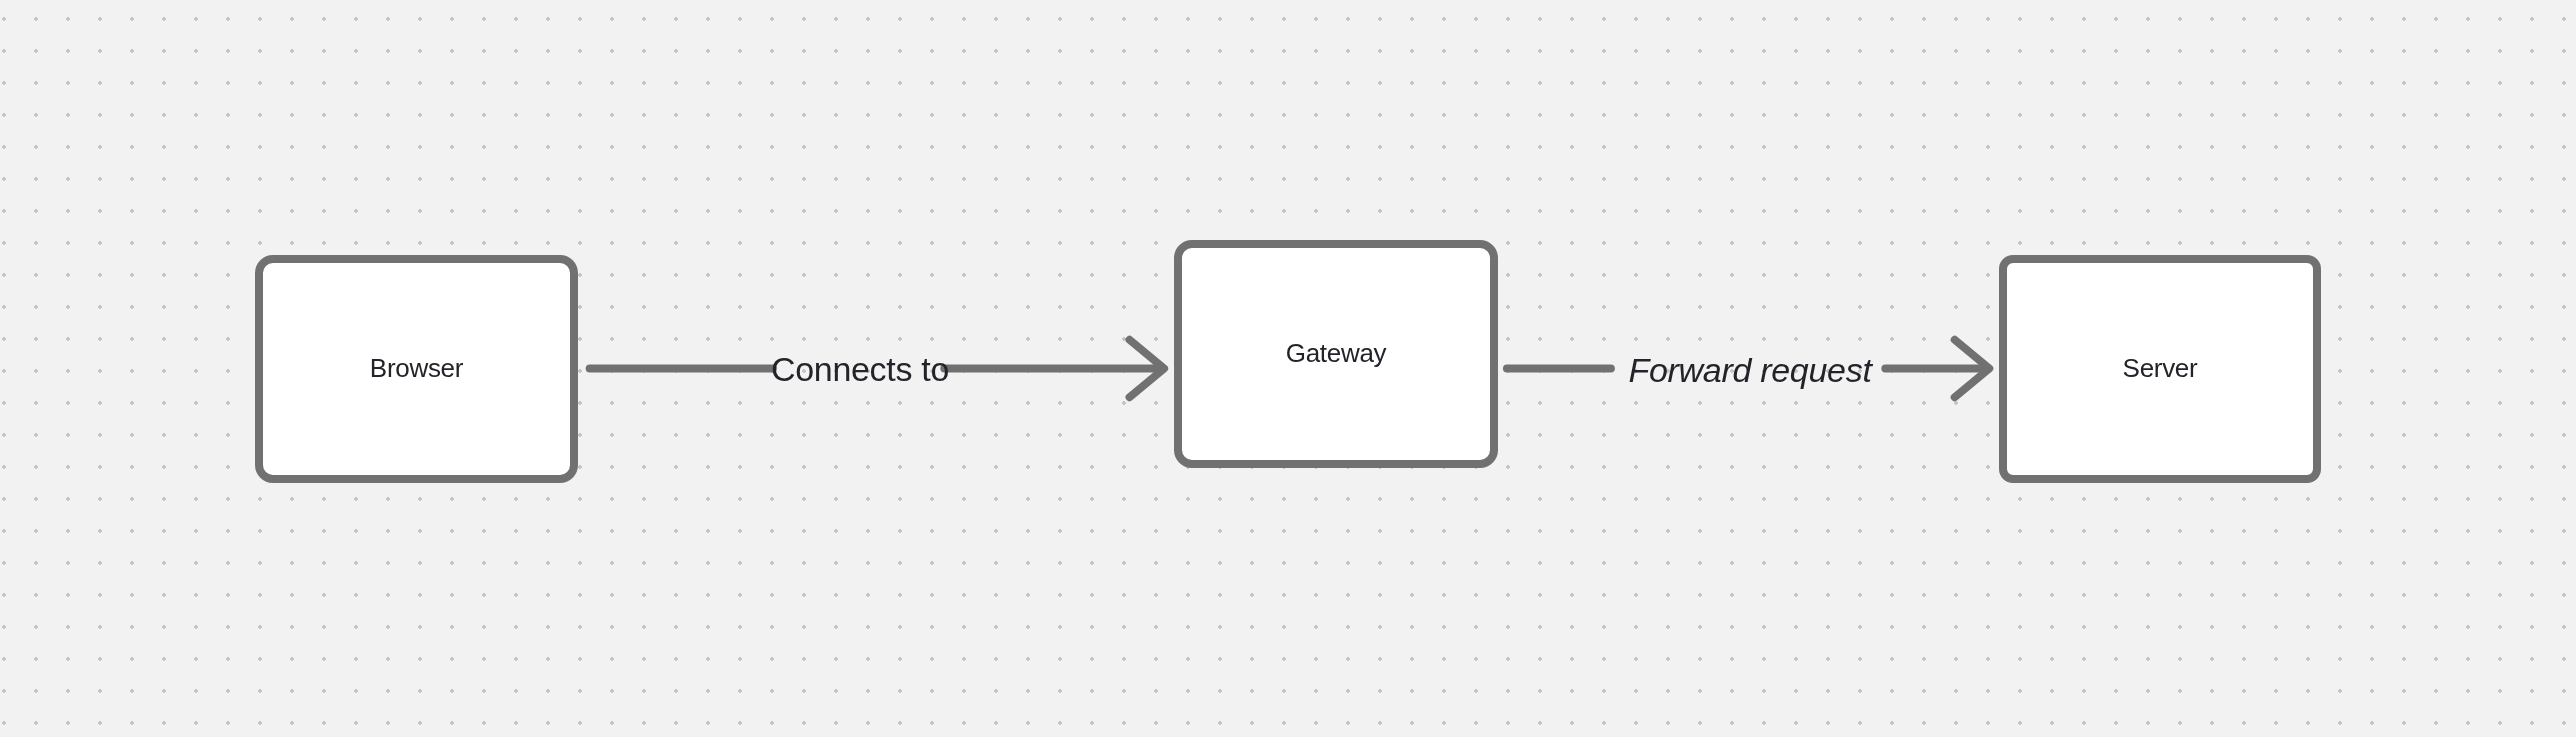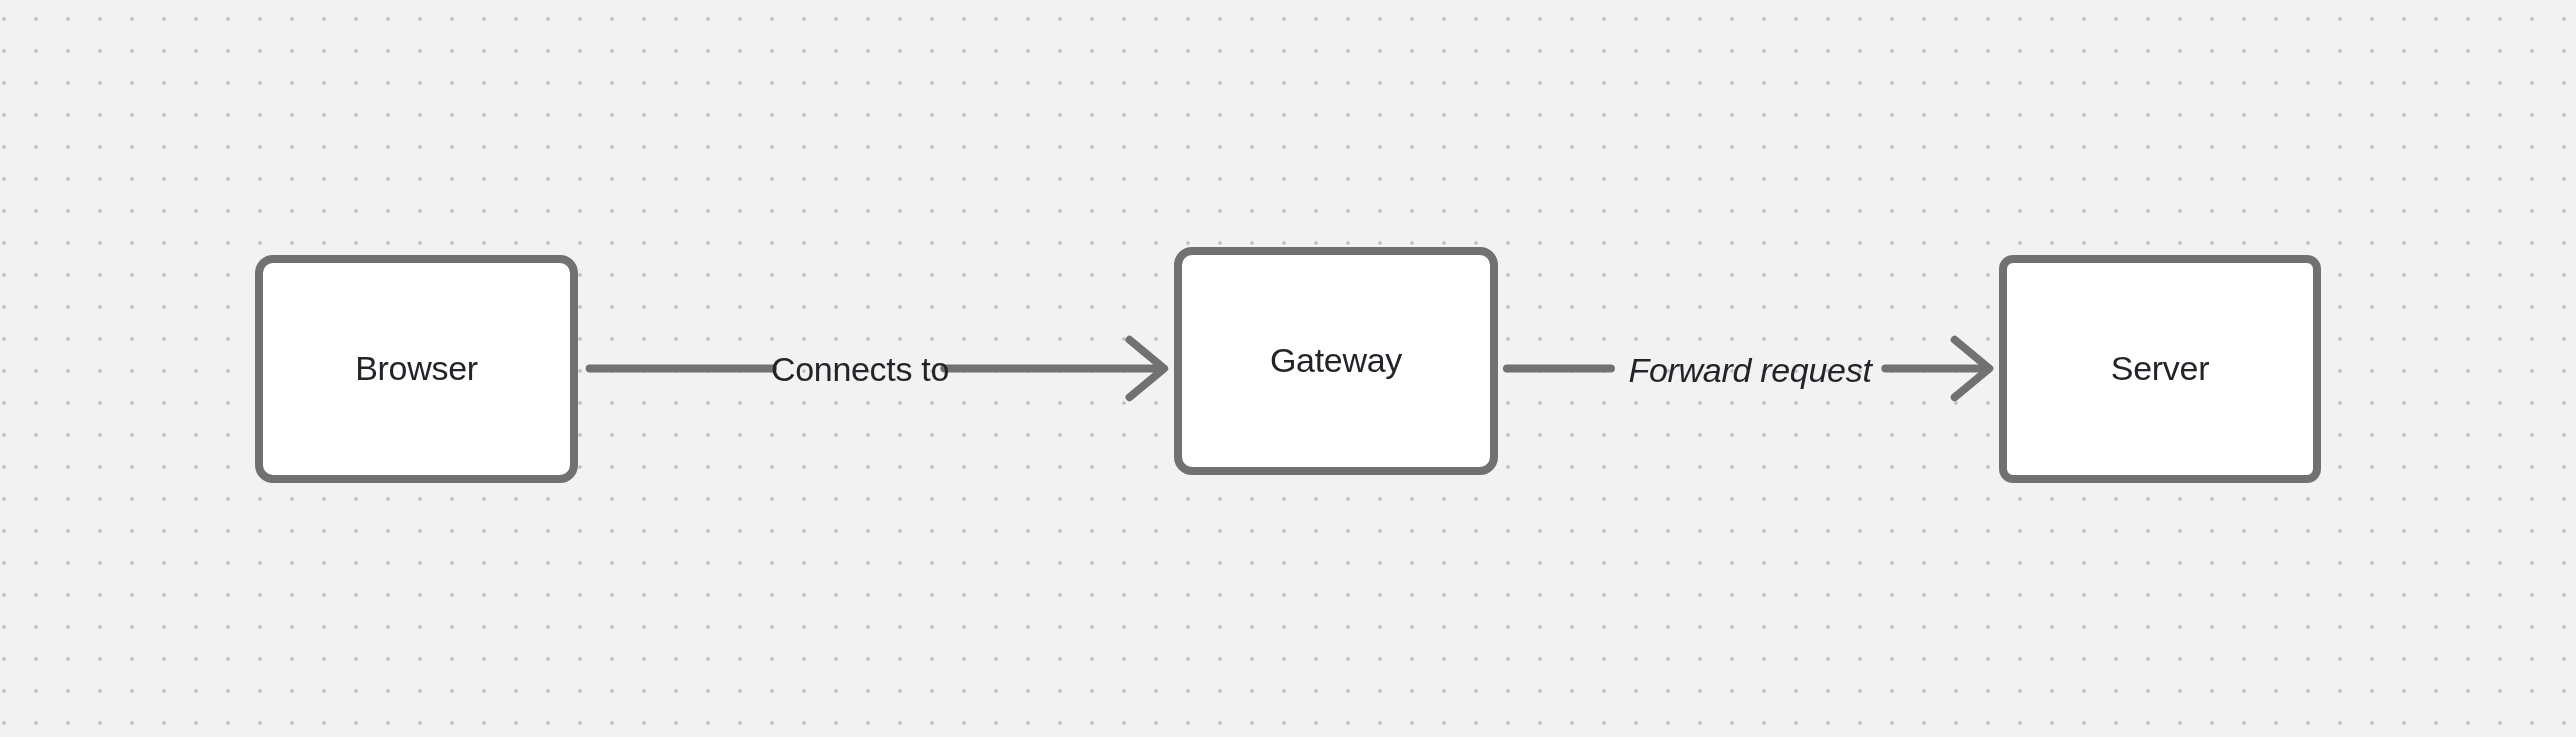--- a/index.html
+++ b/index.html
@@ -25,29 +25,29 @@
     width: 323px;
     height: 228px;
     background: #ffffff;
     border: 8px solid #717171;
     border-radius: 18px;
     display: flex;
     align-items: center;
     justify-content: center;
   }
   .node-label {
-    font-size: 34px;
+    font-size: 26px;
     line-height: 1;
     color: #232329;
     letter-spacing: -0.3px;
     white-space: nowrap;
     transform: translateY(-1px);
   }
   #node-browser { left: 255px; top: 255px; }
-  #node-gateway { left: 1174px; top: 247px; width: 324px; }
+  #node-gateway { left: 1174px; top: 240px; width: 324px; }
   #node-server  { left: 1999px; top: 255px; width: 322px; border-radius: 14px; }
 
   #edges-layer {
     position: absolute;
     left: 0; top: 0;
     width: 2576px;
     height: 737px;
   }
   .edge-stroke {
     stroke: #717171;

